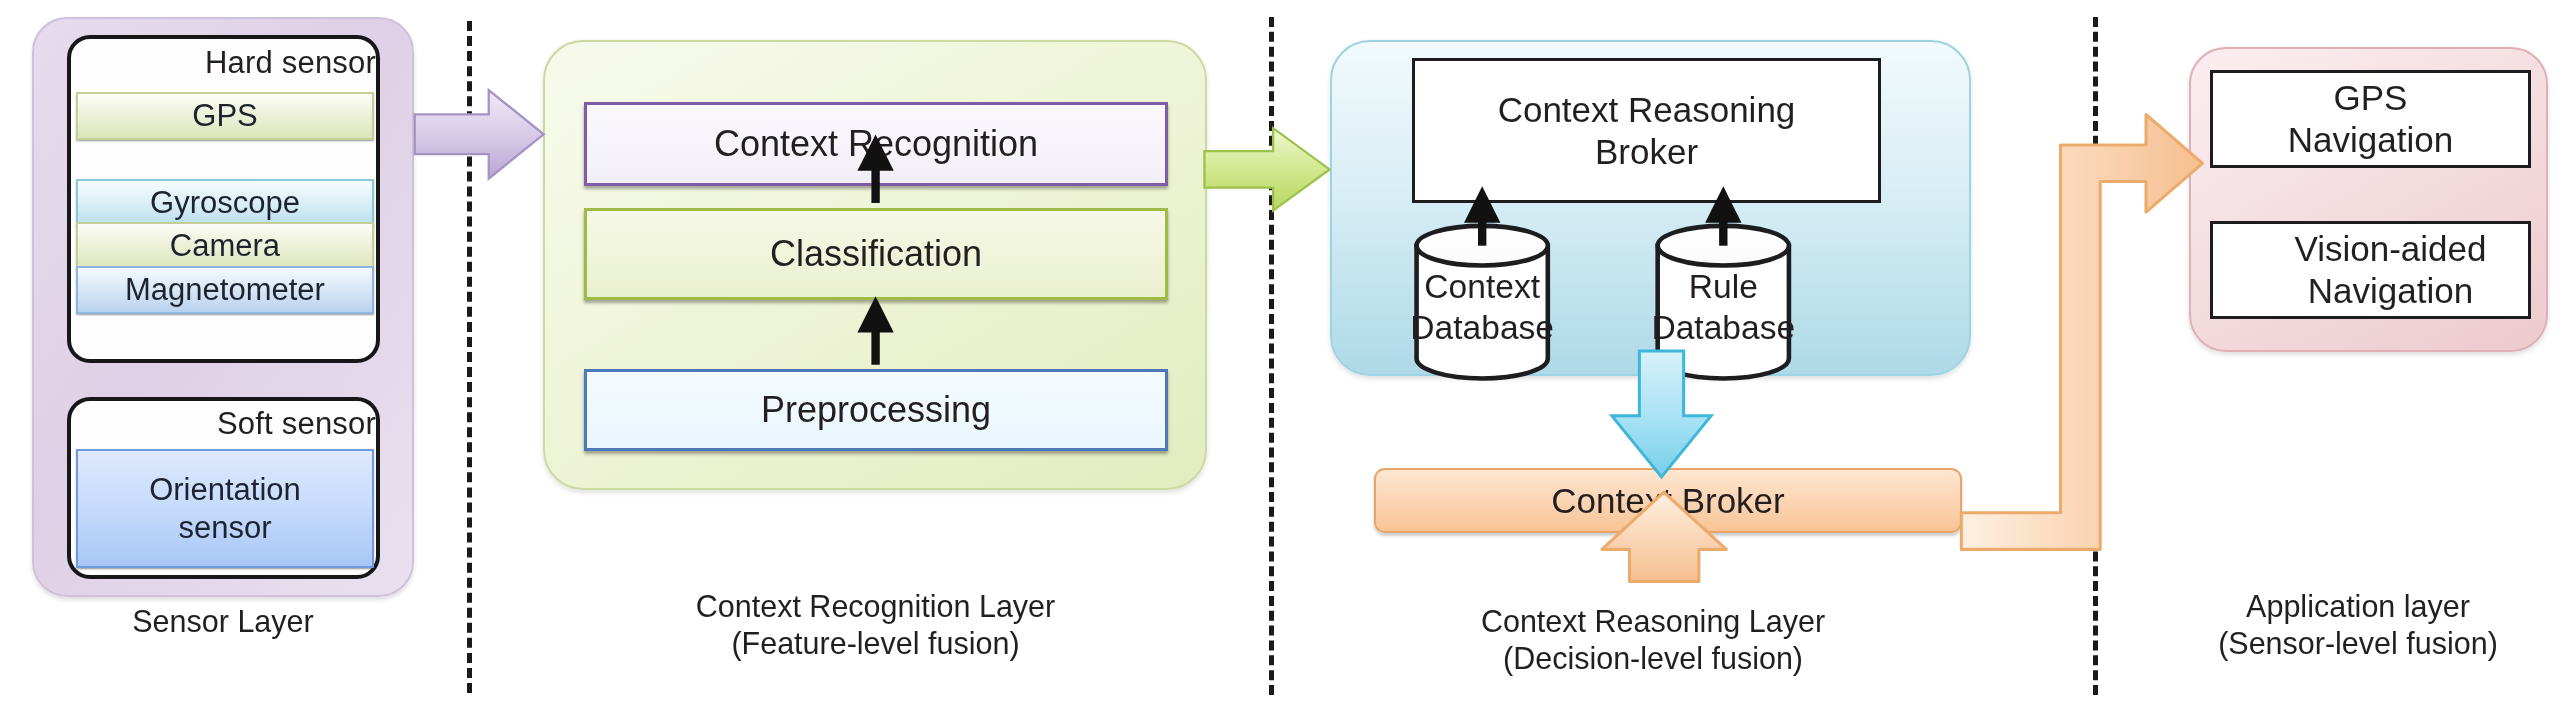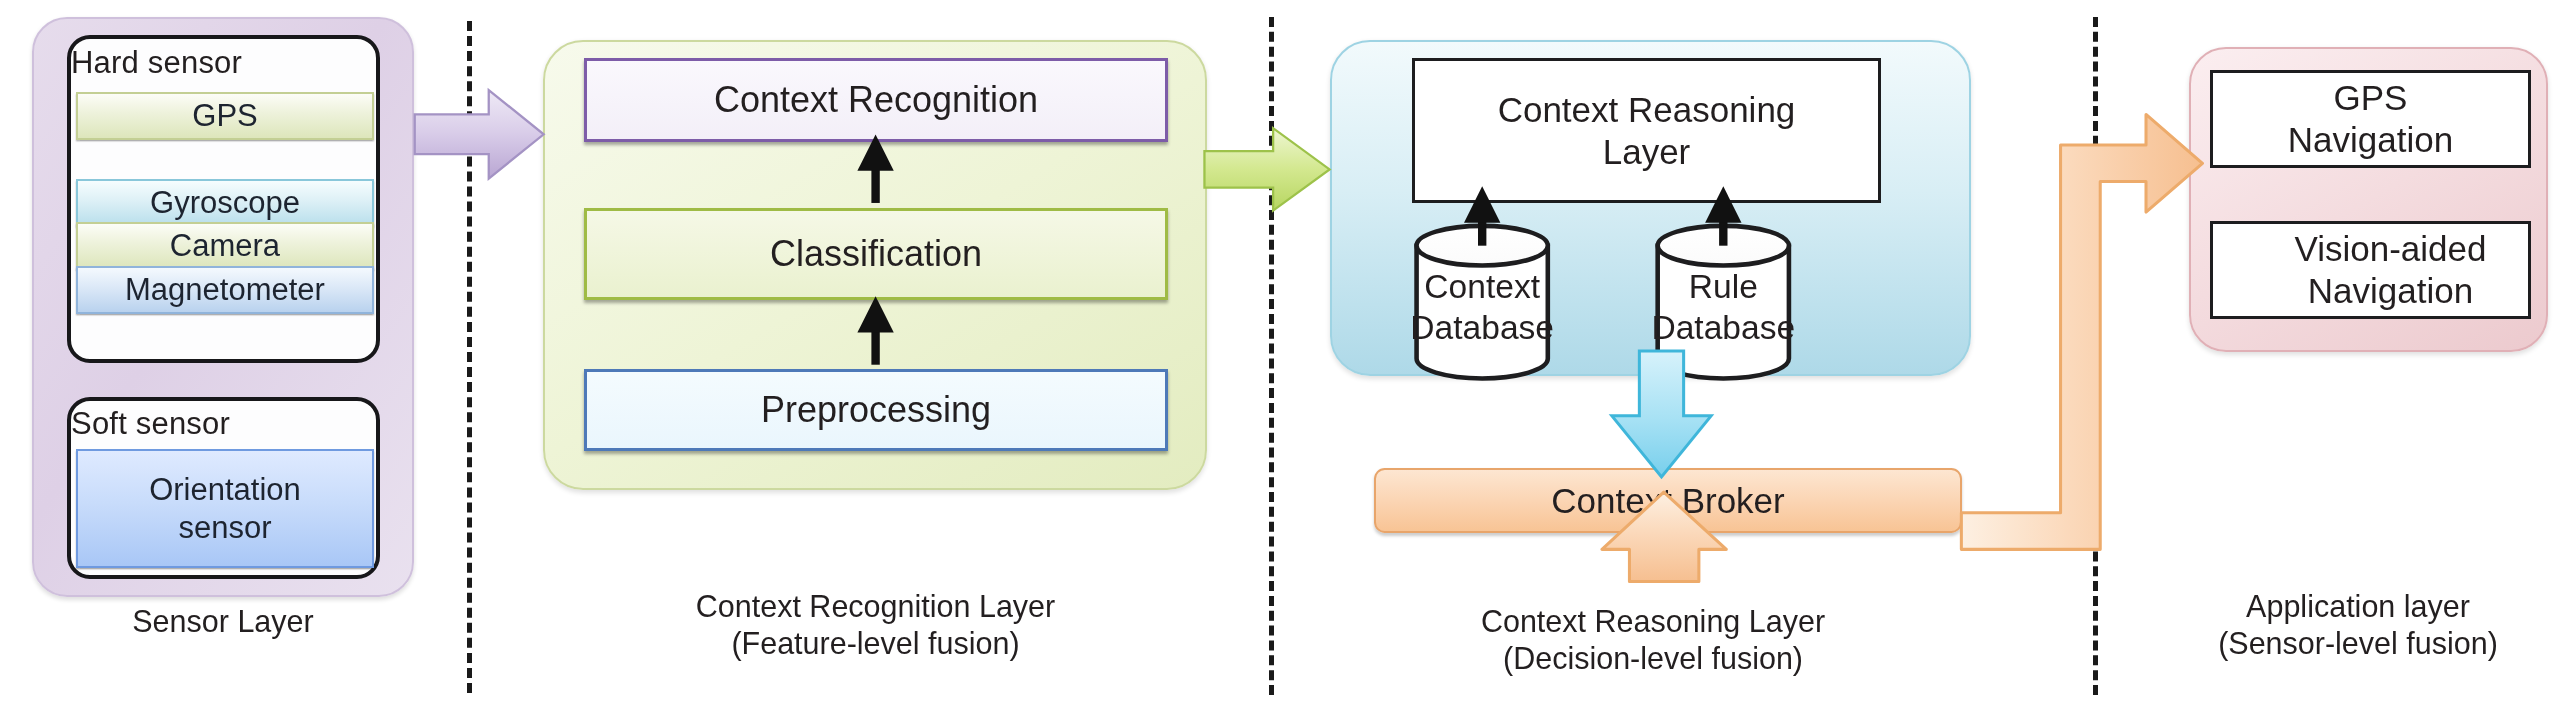--- a/index.html
+++ b/index.html
@@ -26,21 +26,21 @@
     position:absolute;border-radius:35px;
     background:linear-gradient(125deg,#e6dcec 0%,#ded0e6 45%,#e9e1ef 100%);
     border:2.3px solid #cfc0dc;
     box-shadow:0 2.3px 4.6px rgba(0,0,0,.13);
   }
   .sensor-inner{
     position:absolute;border-radius:23px;background:#fdfdfe;
     border:4.6px solid #17171a;
   }
   .inner-title{
-    position:absolute;width:100%;text-align:left;color:#231f20;
+    position:absolute;width:100%;text-align:right;color:#231f20;
     font-size:31px;letter-spacing:0.2px;
   }
   .srow{
     position:absolute;border:2.3px solid;box-sizing:border-box;
     display:flex;align-items:center;justify-content:center;
     font-size:31px;color:#1d2430;
     box-shadow:0 1.5px 1.5px rgba(0,0,0,.30);
   }
   .srow-gps{background:linear-gradient(180deg,#fcfdf7 0%,#eef2dc 42%,#dde6bb 100%);border-color:#c3cf94;}
   .srow-acc{background:linear-gradient(180deg,#fbfbfd 0%,#ecebf4 45%,#ddd7e8 100%);border-color:#b7aed0;}
@@ -56,21 +56,21 @@
     background:linear-gradient(150deg,#f7faec 0%,#eef4d6 50%,#e3ecc0 100%);
     border:2.3px solid #ccd99f;
     box-shadow:0 2.3px 5.3px rgba(0,0,0,.12);
   }
   .crl-box{
     position:absolute;border:3.1px solid;box-sizing:border-box;
     display:flex;align-items:center;justify-content:center;
     font-size:36px;color:#231f20;
     box-shadow:0 3.1px 3.1px rgba(0,0,0,.33);
   }
-  .crl-rec{background:linear-gradient(180deg,#faf8fd 0%,#f3eff8 100%);border-color:#7d5ca8;}
+  .crl-rec{background:linear-gradient(180deg,#faf8fd 0%,#f3eff8 100%);border-color:#7d5ca8;margin-top:44px;}
   .crl-cls{background:linear-gradient(180deg,#f5f8e6 0%,#eaf1cf 100%);border-color:#9fbb45;}
   .crl-pre{background:linear-gradient(180deg,#f4fbfe 0%,#eaf6fd 100%);border-color:#4e79b8;}
 
   
   .crsl-outer{
     position:absolute;border-radius:40px;
     background:linear-gradient(180deg,#f2fafc 0%,#d8eef5 45%,#aed9e8 100%);
     border:2.3px solid #9ed3e3;
     box-shadow:0 2.3px 5.3px rgba(0,0,0,.12);
   }
@@ -148,21 +148,21 @@
 
   <div class="caption" style="left:513px;top:588px;width:725px;">Context Recognition Layer
 (Feature-level fusion)</div>
 
   <div class="divider" style="left:1269px;top:17px;height:678px;"></div>
 
   <div class="crsl-outer abs" style="left:1330px;top:40px;width:641px;height:336px;"></div>
 
   <div class="plainbox" style="left:1412px;top:58px;width:469px;height:145px;flex-direction:column;">
     <span>Context Reasoning</span>
-    <span>Layer</span>
+    <span>Broker</span>
   </div>
 
   <div class="caption" style="left:1298px;top:603px;width:710px;">Context Reasoning Layer
 (Decision-level fusion)</div>
 
   <div class="broker" style="left:1374px;top:468px;width:588px;height:65px;">
     <span>Context Broker</span>
   </div>
 
   <div class="divider" style="left:2093px;top:17px;height:678px;"></div>

